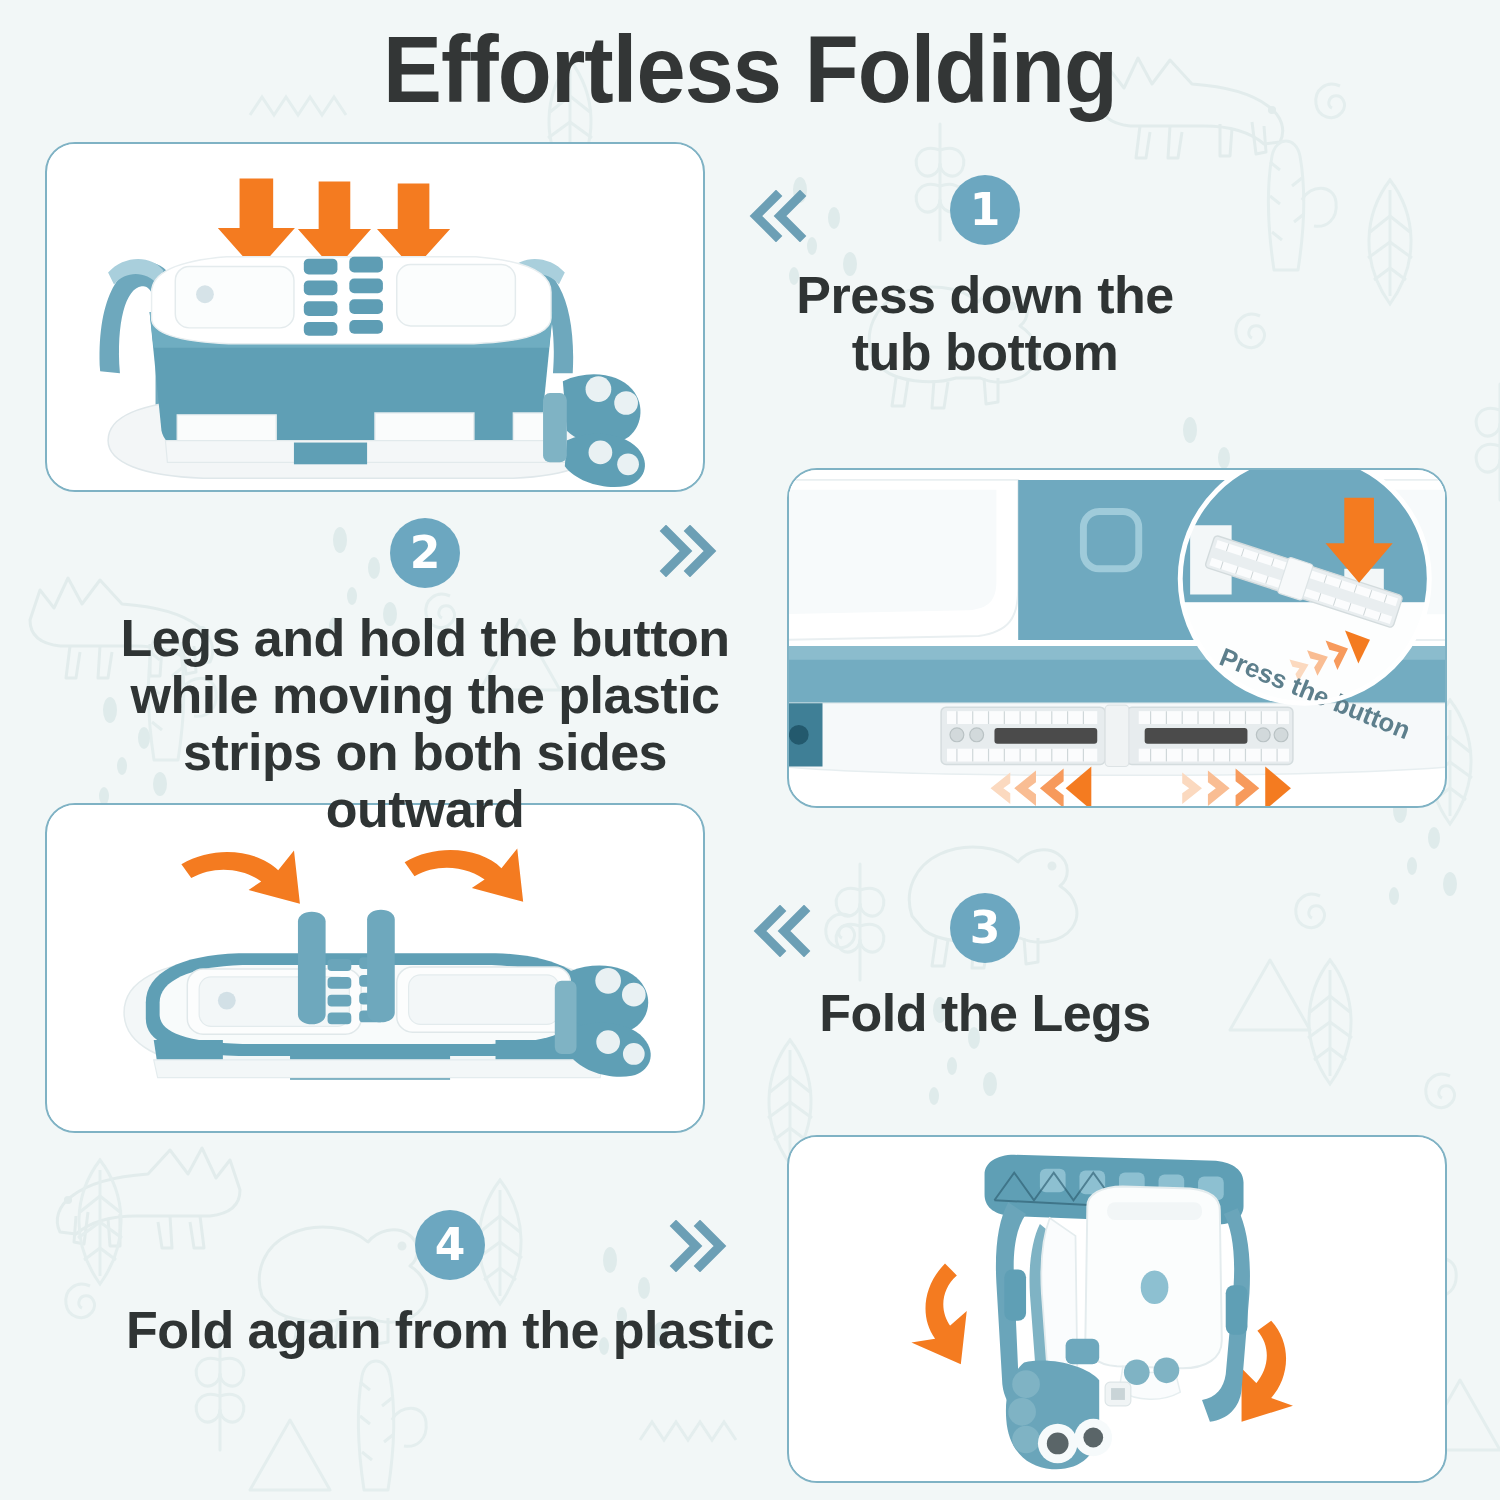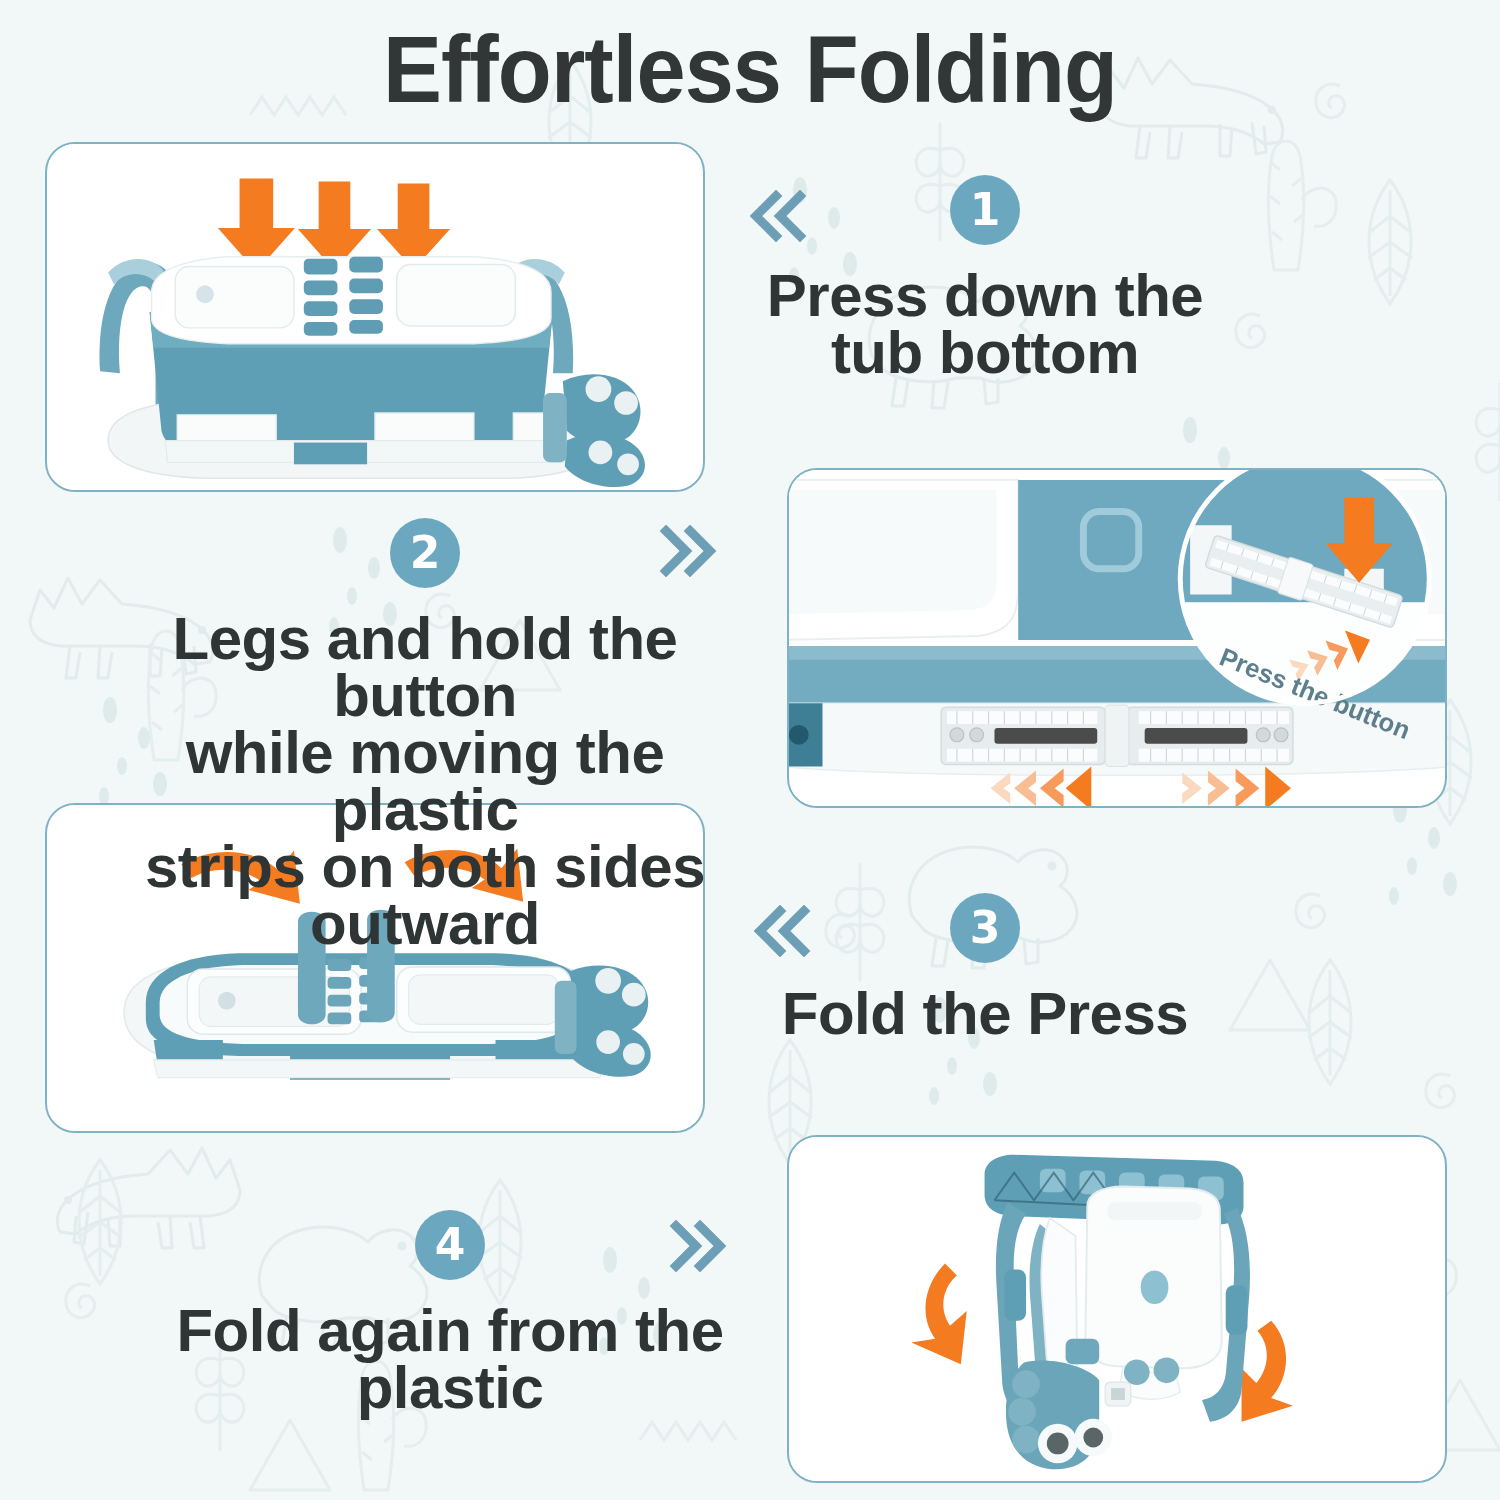--- a/index.html
+++ b/index.html
@@ -80,21 +80,21 @@
     font-size: 44px;
     line-height: 70px;
     font-weight: bold;
     margin: 0 auto;
     text-align: center;
     font-family: "DejaVu Sans", sans-serif;
   }
 
   .step-text {
     margin-top: 22px;
-    font-size: 60px;
+    font-size: 52px;
     line-height: 57px;
     font-weight: bold;
     color: #2f3434;
     font-family: "Liberation Sans", sans-serif;
     letter-spacing: -0.5px;
     white-space: pre-line;
   }
 
   
   .chev {
@@ -551,21 +551,21 @@
 </div>
 <svg class="chev" id="chev-2" width="60" height="52" viewBox="0 0 60 52" xmlns="http://www.w3.org/2000/svg">
   <g fill="none" stroke="#6c9fb5" stroke-width="9" stroke-linecap="square" stroke-linejoin="miter">
     <path d="M8,6 L28,26 L8,46"></path>
     <path d="M32,6 L52,26 L32,46"></path>
   </g>
 </svg>
 
 <div class="step" id="step-3">
   <div class="badge">3</div>
-  <div class="step-text">Fold the Press</div>
+  <div class="step-text">Fold the Legs</div>
 </div>
 <svg class="chev" id="chev-3" width="60" height="52" viewBox="0 0 60 52" xmlns="http://www.w3.org/2000/svg">
   <g fill="none" stroke="#6c9fb5" stroke-width="9" stroke-linecap="square" stroke-linejoin="miter">
     <path d="M28,6 L8,26 L28,46"></path>
     <path d="M52,6 L32,26 L52,46"></path>
   </g>
 </svg>
 
 <div class="step" id="step-4">
   <div class="badge">4</div>

